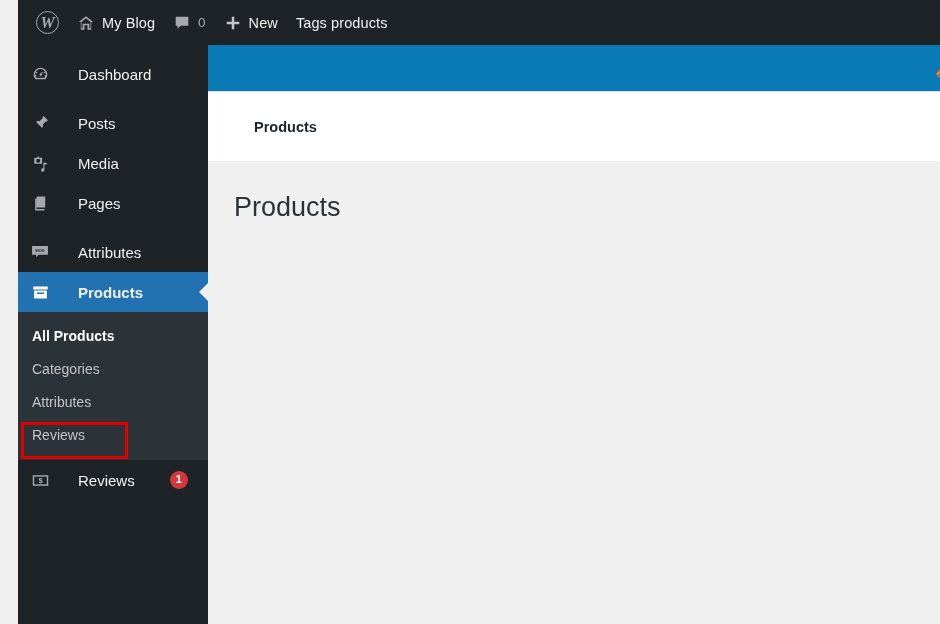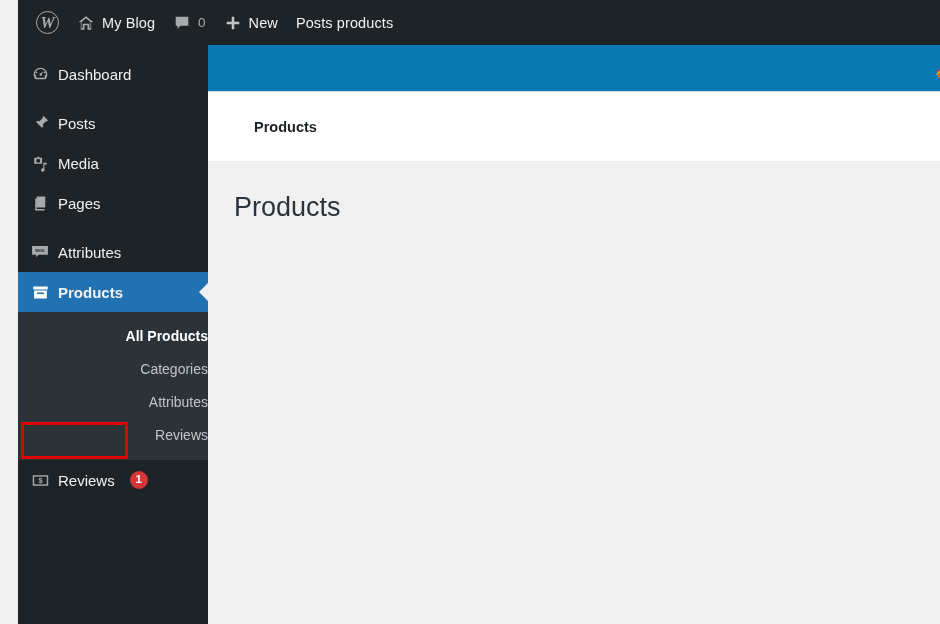--- a/index.html
+++ b/index.html
@@ -78,21 +78,21 @@
     z-index: 20;
   }
   .menu-top {
     position: relative;
     display: flex;
     align-items: center;
     height: 40px;
     padding-left: 12px;
     color: #f0f0f1;
     font-size: 15px;
-    gap: 8px;
+    gap: 28px;
   }
   .menu-top .m-ico {
     width: 20px;
     display: flex;
     align-items: center;
     justify-content: center;
     flex: 0 0 20px;
     color: #a7aaad;
   }
   .menu-top .m-label { color: #f0f0f1; white-space: nowrap; }
@@ -118,21 +118,20 @@
   }
   .sub-item {
     position: relative;
     height: 33px;
     display: flex;
     align-items: center;
     padding-left: 14px;
     font-size: 14px;
     color: #c3c4c7;
     white-space: nowrap;
-    justify-content: flex-end;
   }
   .sub-item.current {
     color: #ffffff;
     font-weight: 700;
   }
   .hl-box {
     position: absolute;
     left: 3px;
     top: 377px;
     width: 107px;
@@ -232,21 +231,21 @@
     <div class="ab-item">
       <span>
         <svg class="icon-svg" width="18" height="18" viewBox="0 0 20 20" fill="#c3c4c7">
           <path d="M8.6 3h2.8v5.6H17v2.8h-5.6V17H8.6v-5.6H3V8.6h5.6V3z"></path>
         </svg>
       </span>
       <span class="ab-label">New</span>
     </div>
 
     <div class="ab-item">
-      <span class="ab-label">Posts products</span>
+      <span class="ab-label">Tags products</span>
     </div>
   </div>
 
   <div id="sidebar">
 
     <div class="menu-sep"></div>
 
     <div class="menu-top">
       <span class="m-ico">
         <svg class="icon-svg" width="19" height="19" viewBox="0 0 20 20" fill="currentColor">

